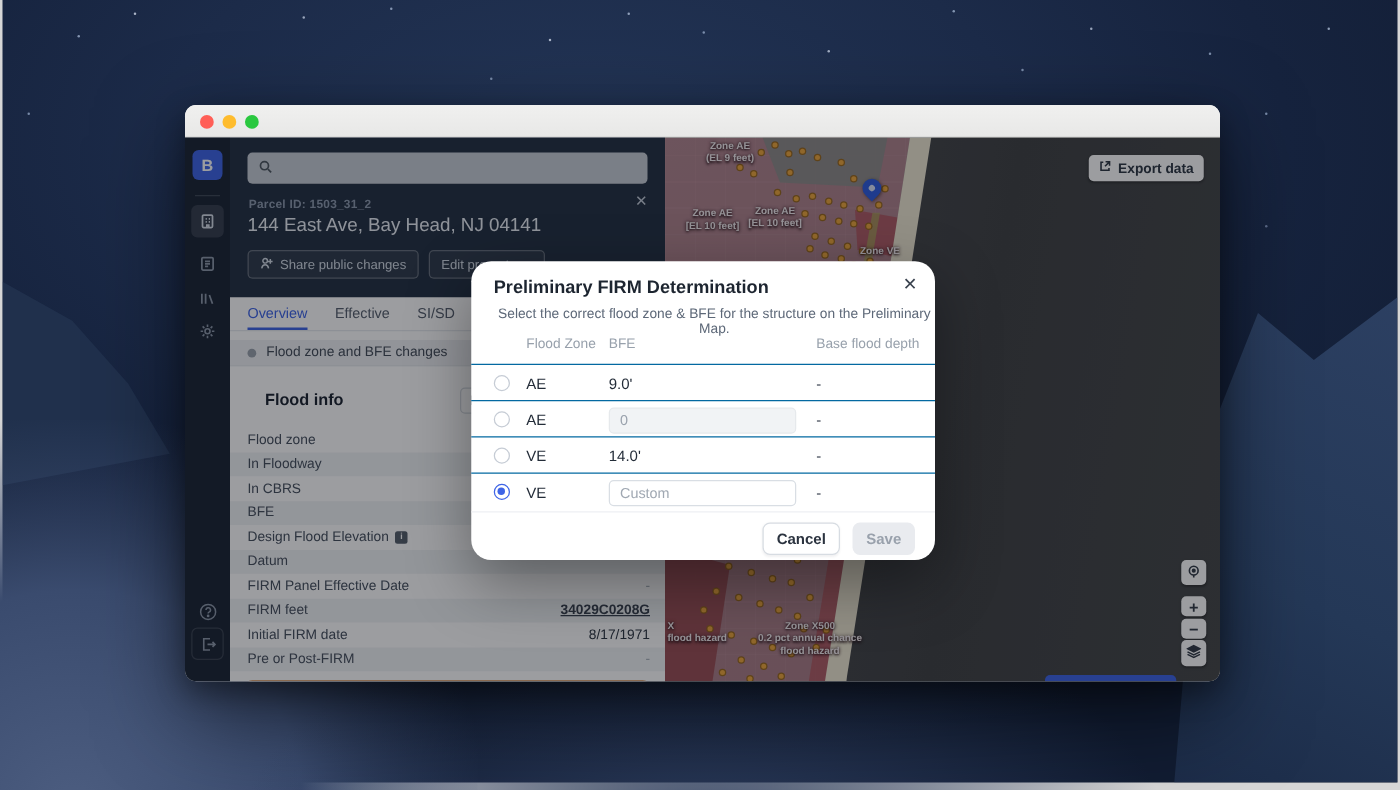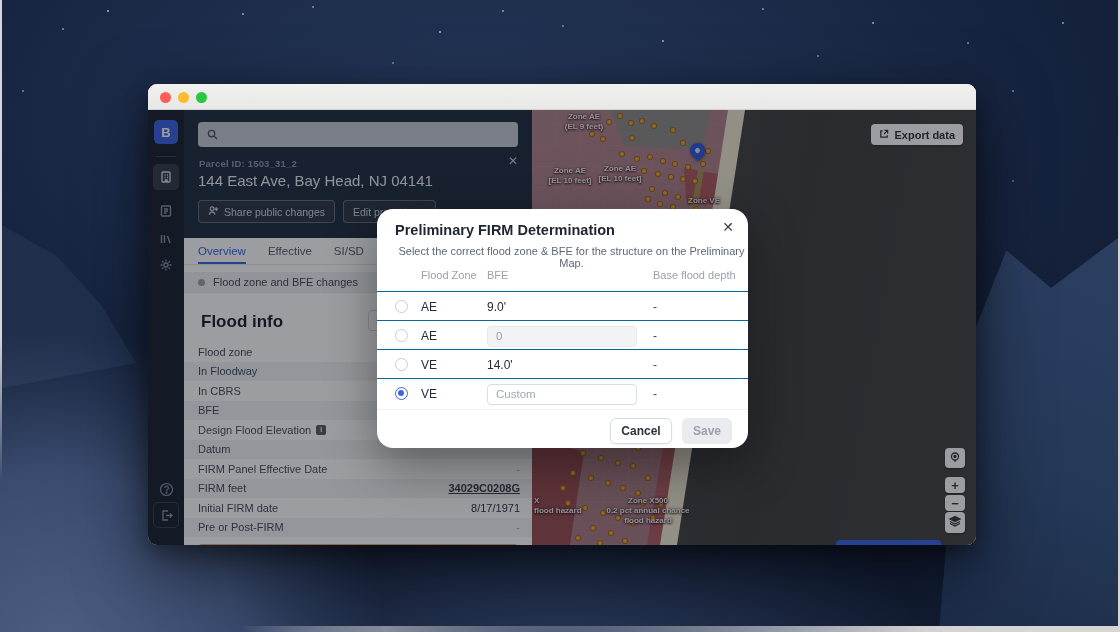--- a/index.html
+++ b/index.html
@@ -58,21 +58,21 @@
   .panel-body { position:absolute; top:128px; left:0; right:0; bottom:0; background:#fff; overflow:hidden; }
   .tabs { position:absolute; top:0; left:0; right:0; height:27px; border-bottom:1px solid #e7eaee;
     display:flex; gap:22px; padding:0 14px; align-items:center; }
   .tab { font-size:11.5px; color:#57606e; position:relative; height:100%; display:flex; align-items:center; }
   .tab.active { color:var(--accent); }
   .tab.active::after { content:""; position:absolute; left:0; right:0; bottom:0; height:2px; background:var(--accent); }
   .banner { position:absolute; top:34px; left:0; right:0; height:21px; background:#eef0f3; border-bottom:1px solid #e6e9ed;
     display:flex; align-items:center; gap:8px; padding:0 14px; font-size:11px; color:#434c59; }
   .bdot { width:7px; height:7px; border-radius:50%; background:#9aa2ac; flex:none; }
   .heading-row { position:absolute; top:72px; left:0; right:0; height:22px; }
-  .heading-row h3 { position:absolute; left:17px; top:2px; font-size:17px; color:#1b2330; font-weight:bold; }
+  .heading-row h3 { position:absolute; left:28px; top:2px; font-size:13px; color:#1b2330; font-weight:bold; }
   .pbtn { position:absolute; left:184px; top:0; width:84px; height:21px; background:#fff; border:1px solid #d6dbe1;
     border-radius:4px; font-size:11px; color:#333b47; text-align:left; padding:0 7px; overflow:hidden; }
   .frows { position:absolute; top:104px; left:0; right:0; }
   .frow { height:19.5px; display:flex; align-items:center; justify-content:space-between; padding:0 12px 0 14px; }
   .frow:nth-of-type(even) { background:#f1f3f5; }
   .flabel { font-size:11px; color:#46505e; display:flex; align-items:center; gap:5px; }
   .fvalue { font-size:11px; color:#2e3744; }
   .fvalue.link { text-decoration:underline; font-weight:bold; color:#39424f; cursor:pointer;margin-left:16px; }
   .fvalue.faint { color:#a4adb6; }
   .ichip { width:10px; height:10px; border-radius:2px; background:#565f6b; color:#fff; font-size:7px; display:inline-flex;

